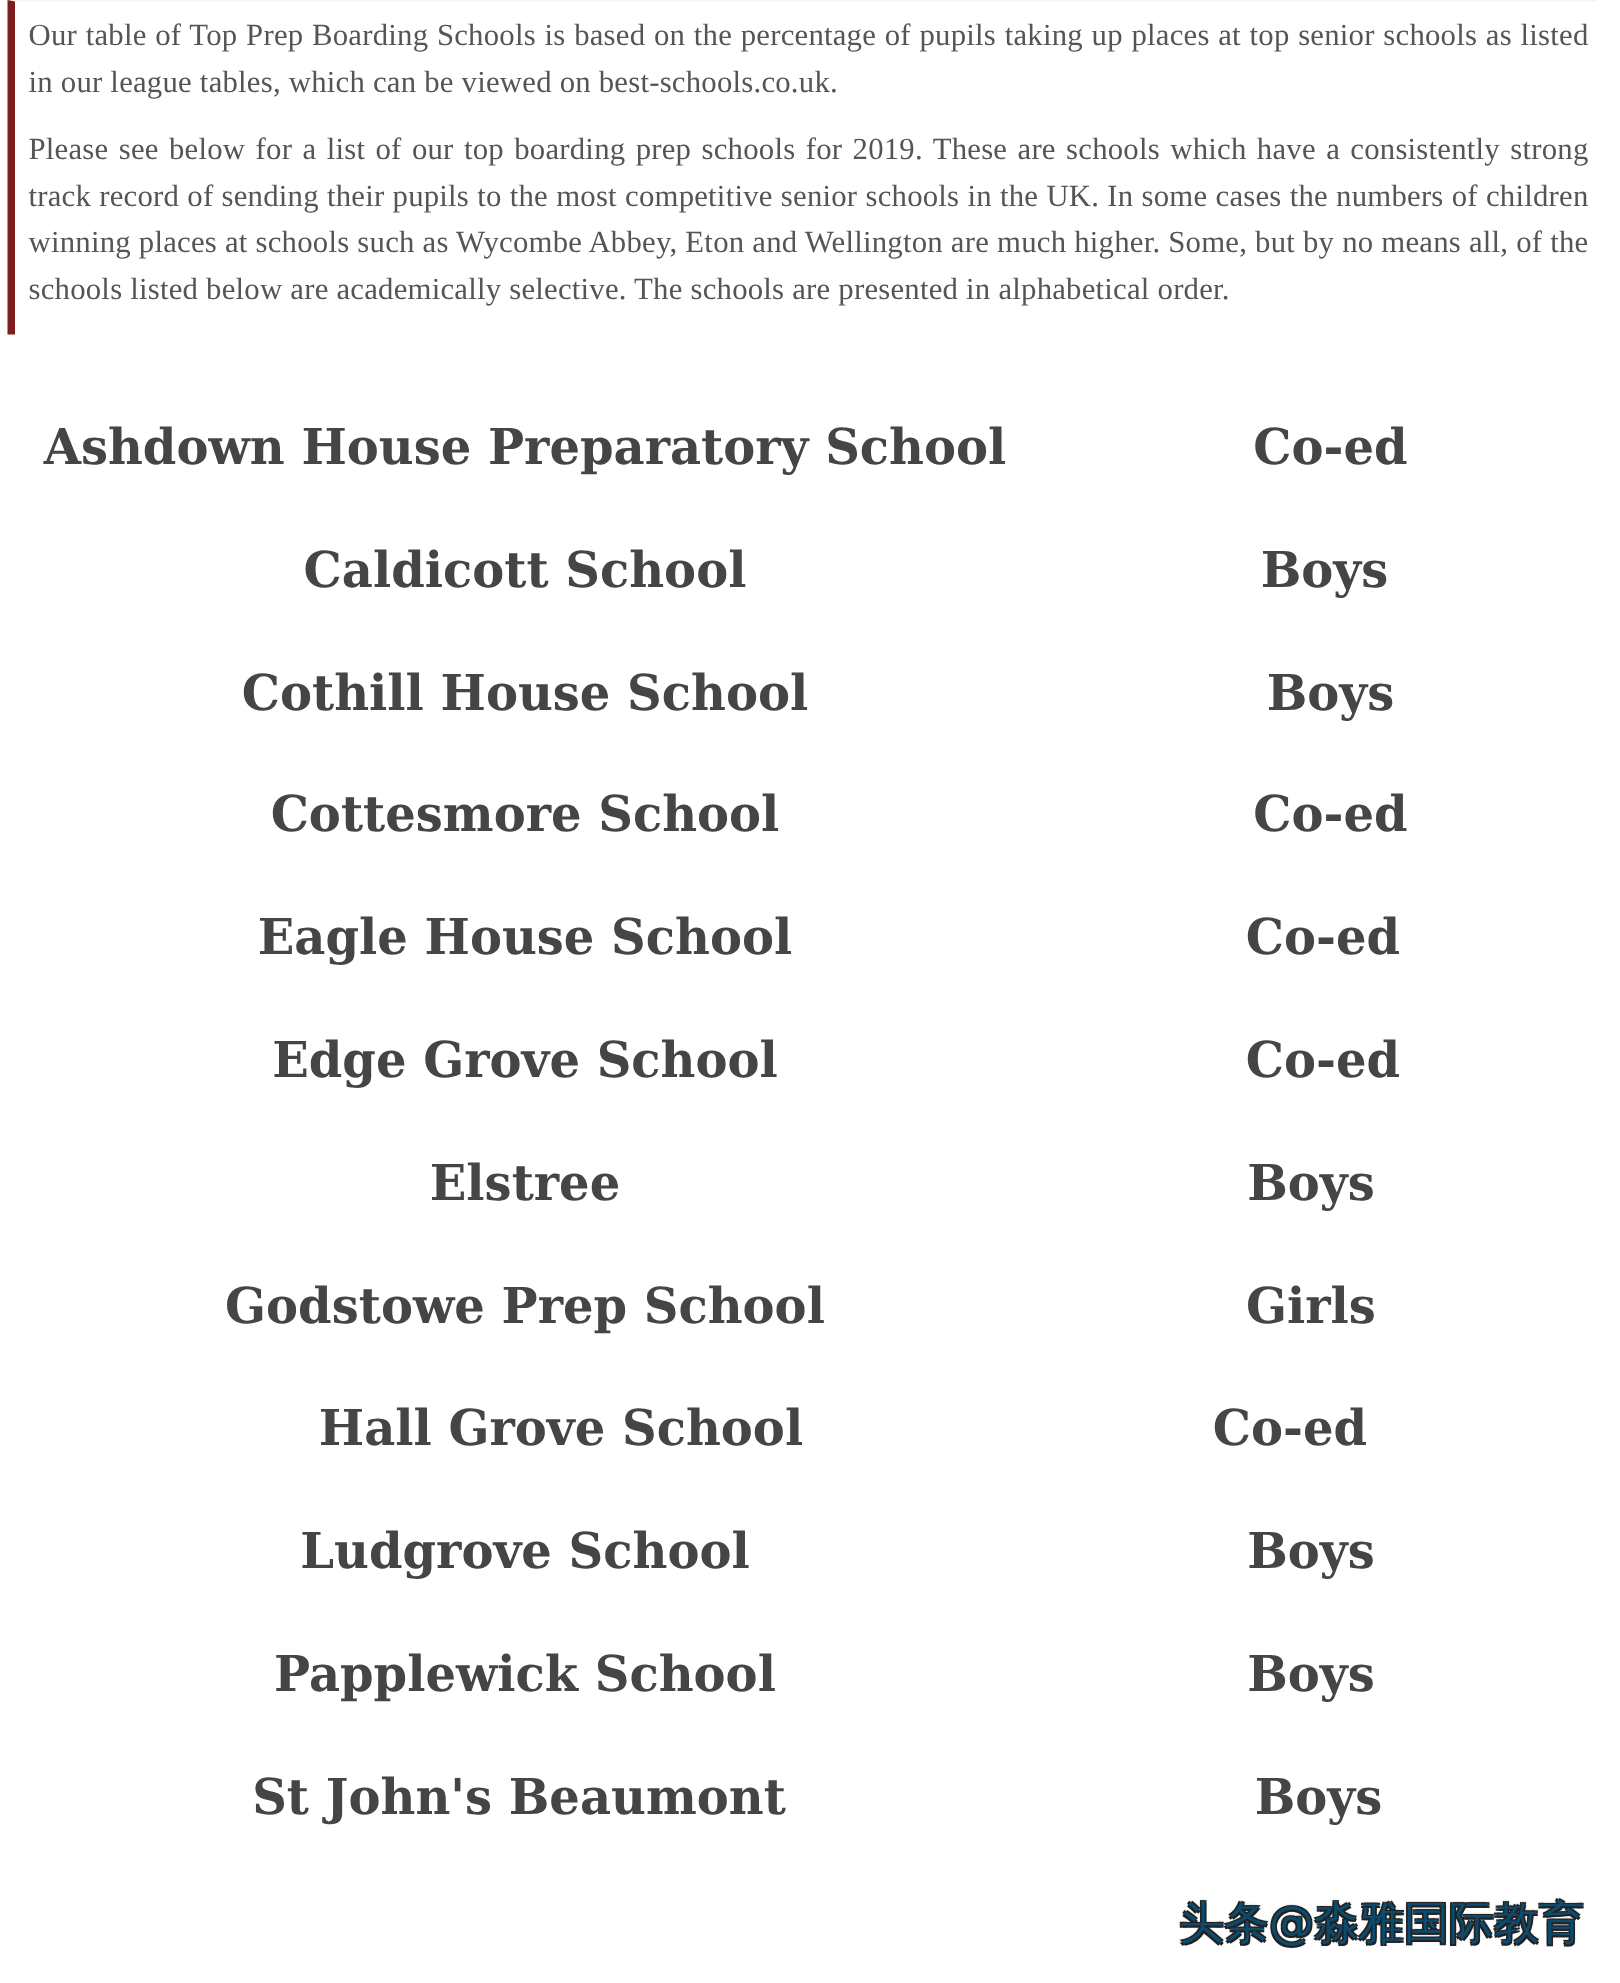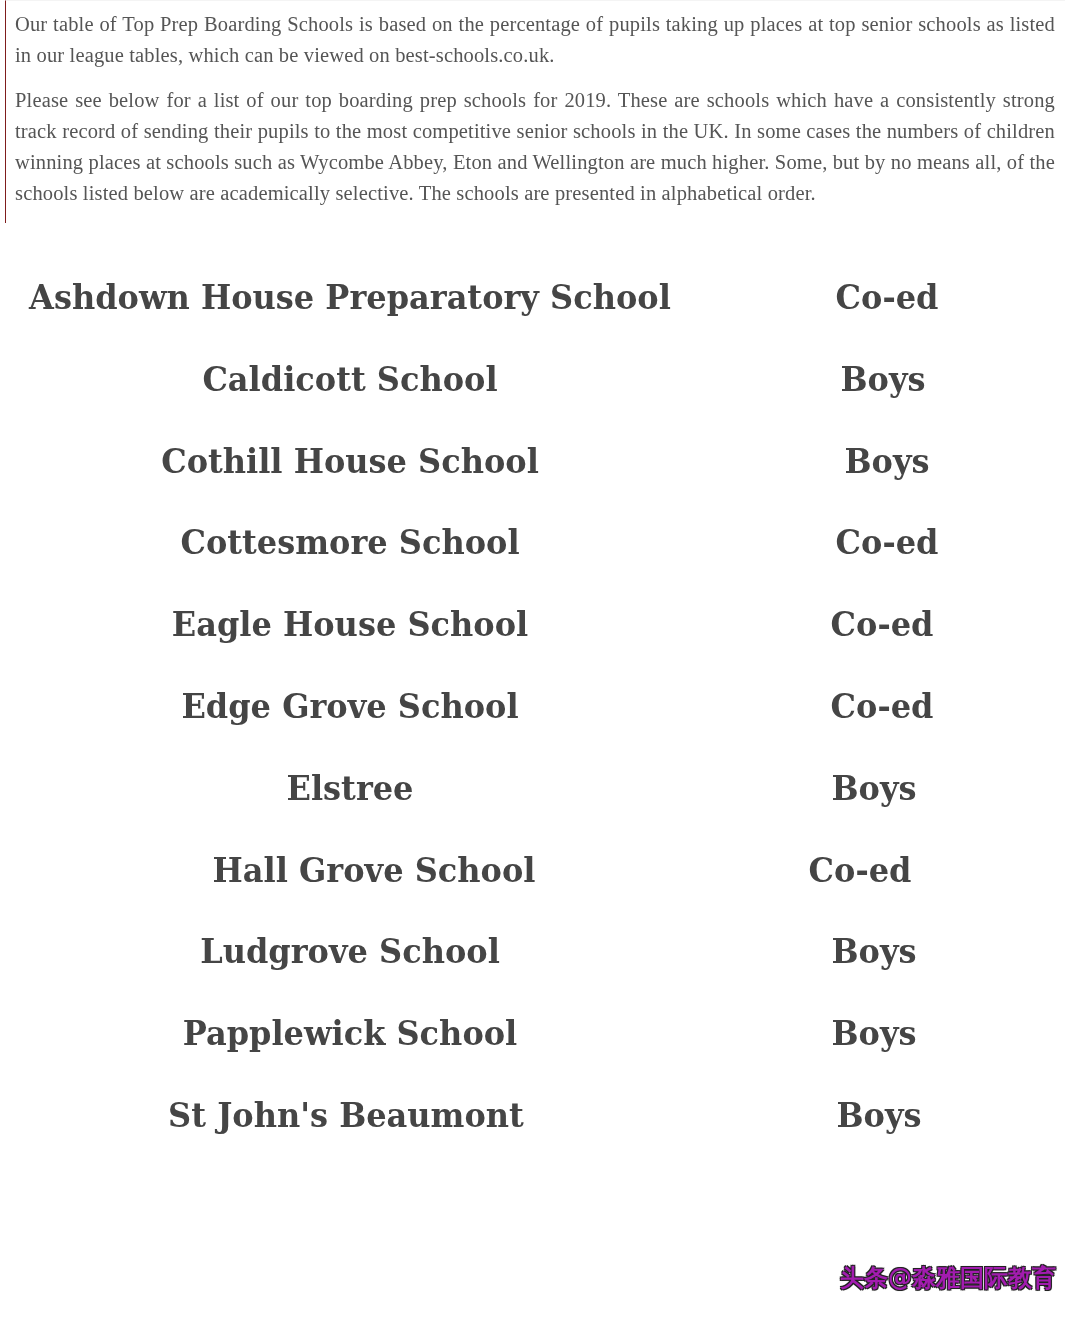--- a/index.html
+++ b/index.html
@@ -13,21 +13,21 @@
       position: relative;
       overflow: hidden;
       font-family: "DejaVu Serif", "Liberation Serif", serif;
       color: #555555;
     }
     .intro {
       position: absolute;
       left: 5px;
       top: 0;
       width: 1060px;
-      border-left: 1px solid #7f1d1d;
+      border-left: 5px solid #7f1d1d;
       border-top: 1px solid #f4f4f4;
       padding: 8px 0 0 9px;
       box-sizing: border-box;
     }
     .intro p {
       margin: 0 0 14px 0;
       font-family: "Liberation Serif", "DejaVu Serif", serif;
       font-size: 20.5px;
       line-height: 31px;
       color: #555555;
@@ -63,29 +63,28 @@
     }
     .cell-type {
       text-align: center;
       width: 240px;
     }
     .watermark {
       position: absolute;
       right: 24px;
       top: 1262px;
       font-family: "DejaVu Sans", sans-serif;
-      font-size: 24px;
-      color: #a21caf;
+      font-size: 30px;
+      color: #0c4a6e;
       letter-spacing: 0px;
       text-shadow:
         -1px -1px 0 #222, 1px -1px 0 #222,
         -1px 1px 0 #222, 1px 1px 0 #222,
         0 0 2px #444;
       white-space: nowrap;
-      font-weight: bold;
     }
   </style>
 </head>
 <body>
 
 <div class="intro">
   <p>Our table of Top Prep Boarding Schools is based on the percentage of pupils taking up places at top senior schools as listed in our league tables, which can be viewed on best-schools.co.uk.</p>
   <p>Please see below for a list of our  top boarding prep schools for 2019. These are schools which have a consistently strong track record of sending their pupils to the most competitive senior schools in the UK. In some cases the numbers of children winning places at schools such as Wycombe Abbey, Eton and Wellington are much higher. Some, but by no means all, of the schools listed below are academically selective. The schools are presented in alphabetical order.</p>
 </div>
 
@@ -112,20 +111,24 @@
   </div>
   <div class="row">
     <div class="cell-name" style="left:0;width:700px;">Edge Grove School</div>
     <div class="cell-type" style="left:762px;">Co-ed</div>
   </div>
   <div class="row">
     <div class="cell-name" style="left:0;width:700px;">Elstree</div>
     <div class="cell-type" style="left:754px;">Boys</div>
   </div>
   <div class="row">
+    <div class="cell-name" style="left:0;width:700px;">Godstowe Prep School</div>
+    <div class="cell-type" style="left:754px;">Girls</div>
+  </div>
+  <div class="row">
     <div class="cell-name" style="left:24px;width:700px;">Hall Grove School</div>
     <div class="cell-type" style="left:740px;">Co-ed</div>
   </div>
   <div class="row">
     <div class="cell-name" style="left:0;width:700px;">Ludgrove School</div>
     <div class="cell-type" style="left:754px;">Boys</div>
   </div>
   <div class="row">
     <div class="cell-name" style="left:0;width:700px;">Papplewick School</div>
     <div class="cell-type" style="left:754px;">Boys</div>

